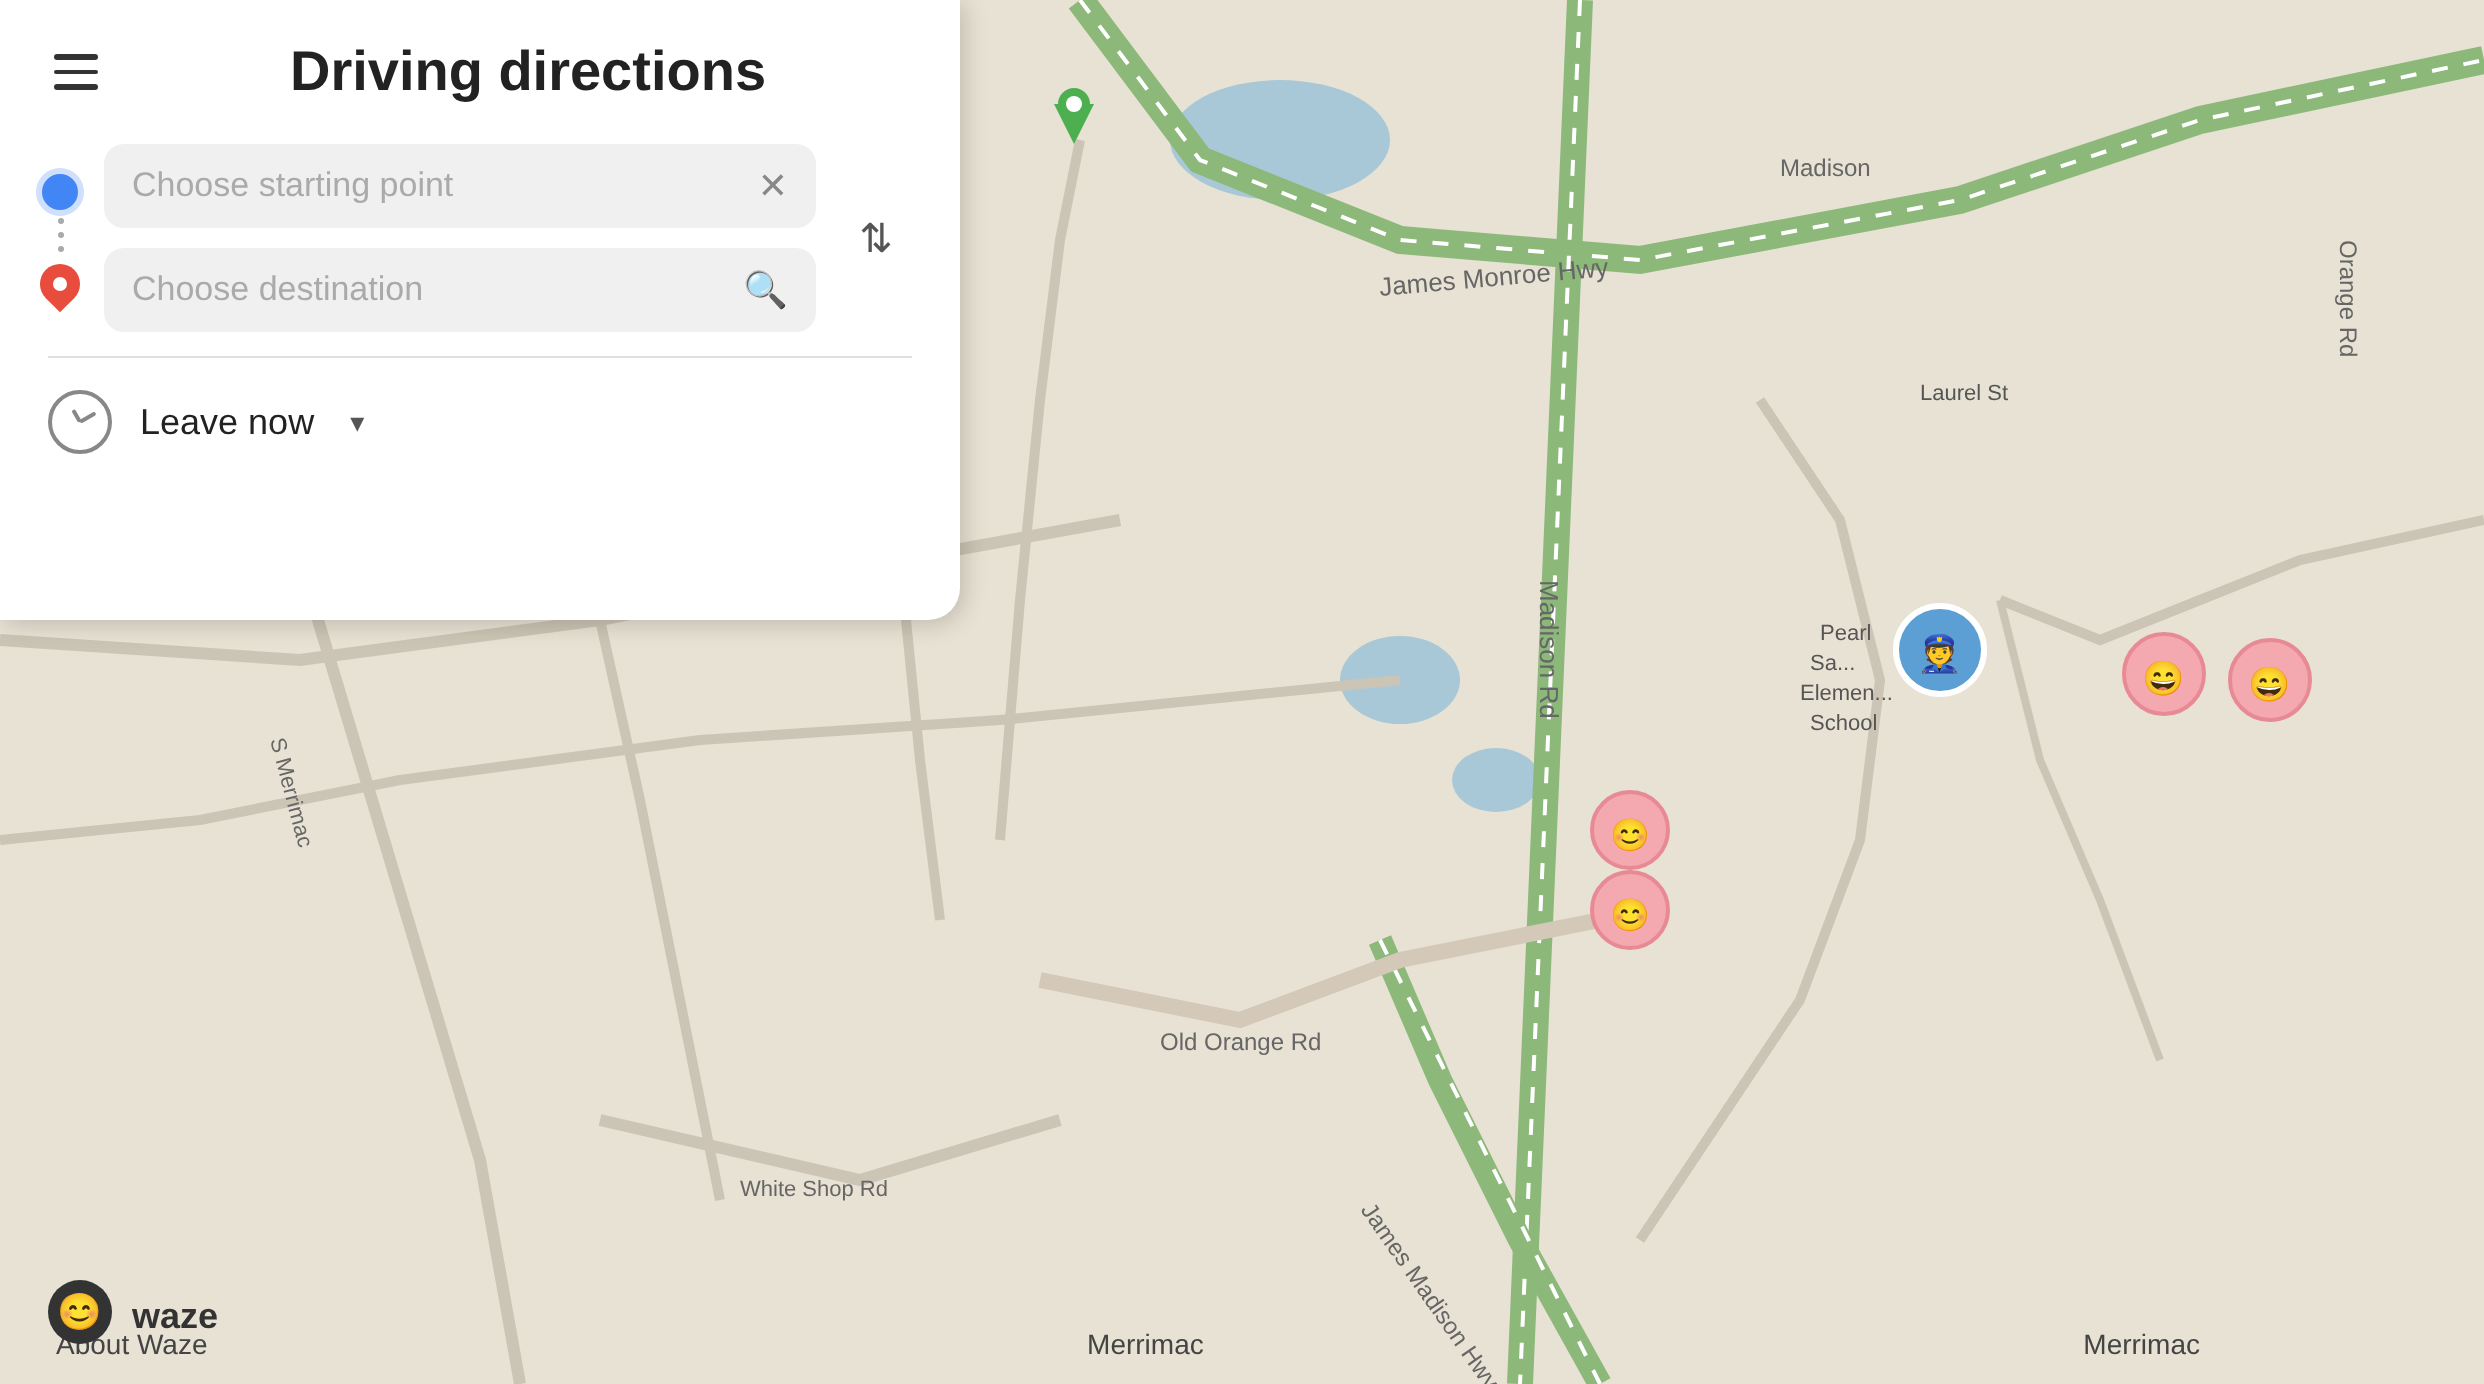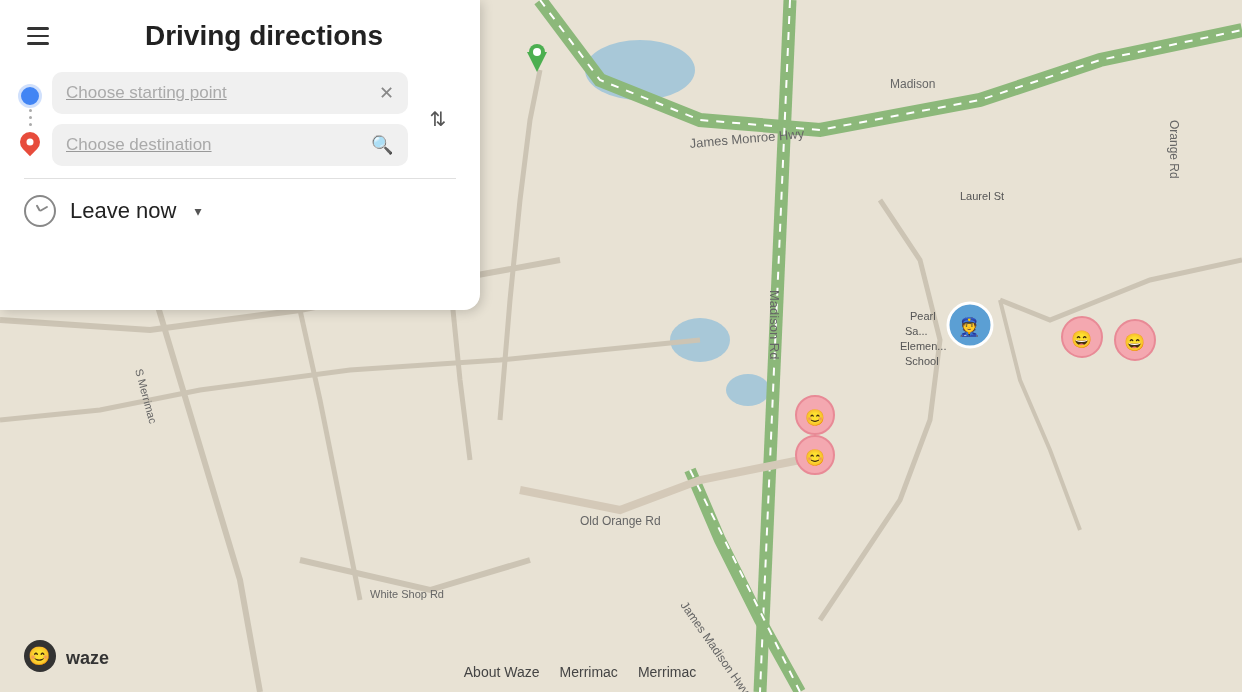--- a/index.html
+++ b/index.html
@@ -139,21 +139,20 @@
       gap: 8px;
     }
 
     .input-row input {
       flex: 1;
       border: none;
       background: transparent;
       font-size: 17px;
       color: #999;
       outline: none;
-      text-decoration: underline;
     }
 
     .input-row input::placeholder {
       color: #aaa;
     }
 
     .input-icon {
       cursor: pointer;
       color: #888;
       font-size: 18px;
@@ -215,40 +214,40 @@
       height: 9px;
       background: #888;
       bottom: 50%;
       left: 50%;
       transform-origin: bottom center;
       transform: translateX(-50%) rotate(60deg);
       border-radius: 1px;
     }
 
     #leave-now-label {
-      font-size: 22px;
+      font-size: 18px;
       font-weight: 500;
       color: #222;
     }
 
     #dropdown-arrow {
       font-size: 14px;
       color: #555;
       margin-left: 4px;
     }
 
     
     #bottom-bar {
       position: absolute;
-      bottom: 0; left: 16px;
+      bottom: 0; left: 0;
       width: 1128px;
       height: 40px;
       display: flex;
       align-items: center;
-      justify-content: center;
+      justify-content: space-between;
       padding: 0 28px;
       gap: 20px;
       z-index: 5;
     }
 
     .bottom-link {
       font-size: 14px;
       color: #444;
       cursor: pointer;
       text-decoration: none;

